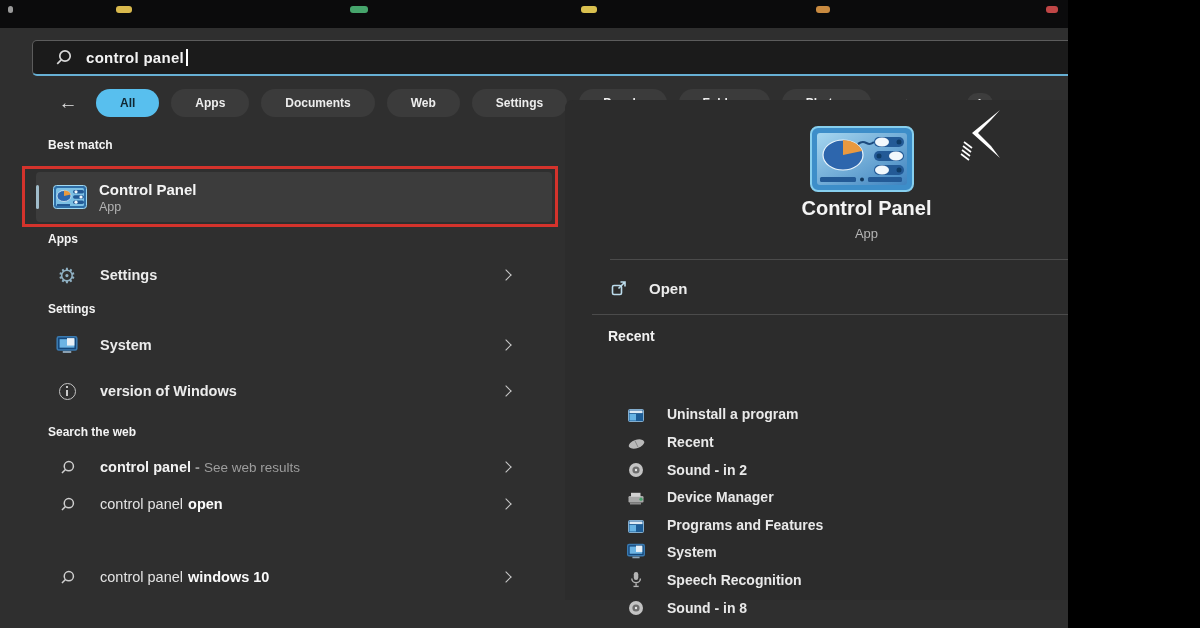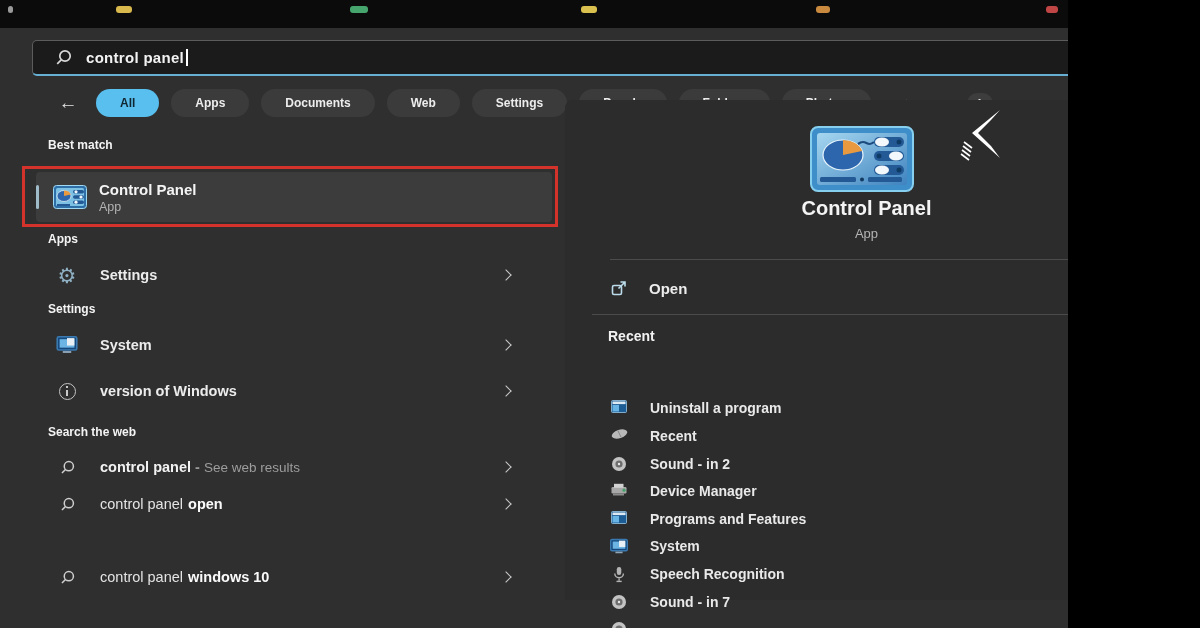--- a/index.html
+++ b/index.html
@@ -68,21 +68,21 @@
   .cp-lg{position:absolute;left:245px;top:26px;}
   .rtitle{position:absolute;left:0;top:97px;width:603px;text-align:center;color:#f4f4f4;font-size:20px;font-weight:600;}
   .rsub{position:absolute;left:0;top:126px;width:603px;text-align:center;color:#b4b4b4;font-size:13px;}
   .rdiv{position:absolute;height:1px;background:#4b4b4b;}
   .d1{left:45px;top:159px;width:513px;}
   .d2{left:27px;top:214px;width:493px;}
   .chev-d{position:absolute;left:549px;top:206px;width:9px;height:9px;border-right:2px solid #9c9c9c;border-bottom:2px solid #9c9c9c;transform:rotate(45deg);}
   .open-row{position:absolute;left:45px;top:175px;height:26px;display:flex;align-items:center;gap:21px;}
   .open-row span.olabel{color:#ececec;font-size:15px;font-weight:600;}
   .rhdr{position:absolute;left:43px;top:228px;color:#f2f2f2;font-size:14px;font-weight:700;}
-  .rrow{position:absolute;left:45px;height:22px;display:flex;align-items:flex-start;}
+  .rrow{position:absolute;left:62px;height:22px;display:flex;align-items:flex-end;}
   .ric{width:18px;display:flex;justify-content:center;}
   .rlabel{margin-left:22px;color:#e9e9e9;font-size:14px;font-weight:600;white-space:nowrap;}
 
   
   .logo{position:absolute;left:960px;top:108px;display:flex;align-items:center;z-index:10;}
   .logo .ltext{margin-left:10px;}
   .logo .l1{color:#fff;font-size:23px;font-weight:800;font-style:italic;letter-spacing:1px;
     border-bottom:3px solid #fff;padding-bottom:3px;white-space:nowrap;}
   .logo .l2{color:#fff;font-size:12.5px;font-weight:700;letter-spacing:7.5px;margin-top:4px;padding-left:2px;}
 </style>
@@ -244,21 +244,21 @@
       <span class="rlabel">Speech Recognition</span>
     </div>
     <div class="rrow" style="top:494px">
       <span class="ric">
         <svg width="16" height="16" viewBox="0 0 16 16">
             <circle cx="8" cy="8" r="7" fill="#c3c3c3"></circle>
             <circle cx="8" cy="8" r="3.6" fill="#6d6d6d"></circle>
             <circle cx="8" cy="8" r="1.2" fill="#e9e9e9"></circle>
           </svg>
       </span>
-      <span class="rlabel">Sound - in 7</span>
+      <span class="rlabel">Sound - in 8</span>
     </div>
     <div class="rrow" style="top:521px">
       <span class="ric">
         <svg width="16" height="16" viewBox="0 0 16 16">
             <circle cx="8" cy="8" r="7" fill="#c3c3c3"></circle>
             <circle cx="8" cy="8" r="3.6" fill="#6d6d6d"></circle>
           </svg>
       </span>
     </div>
   </div>

